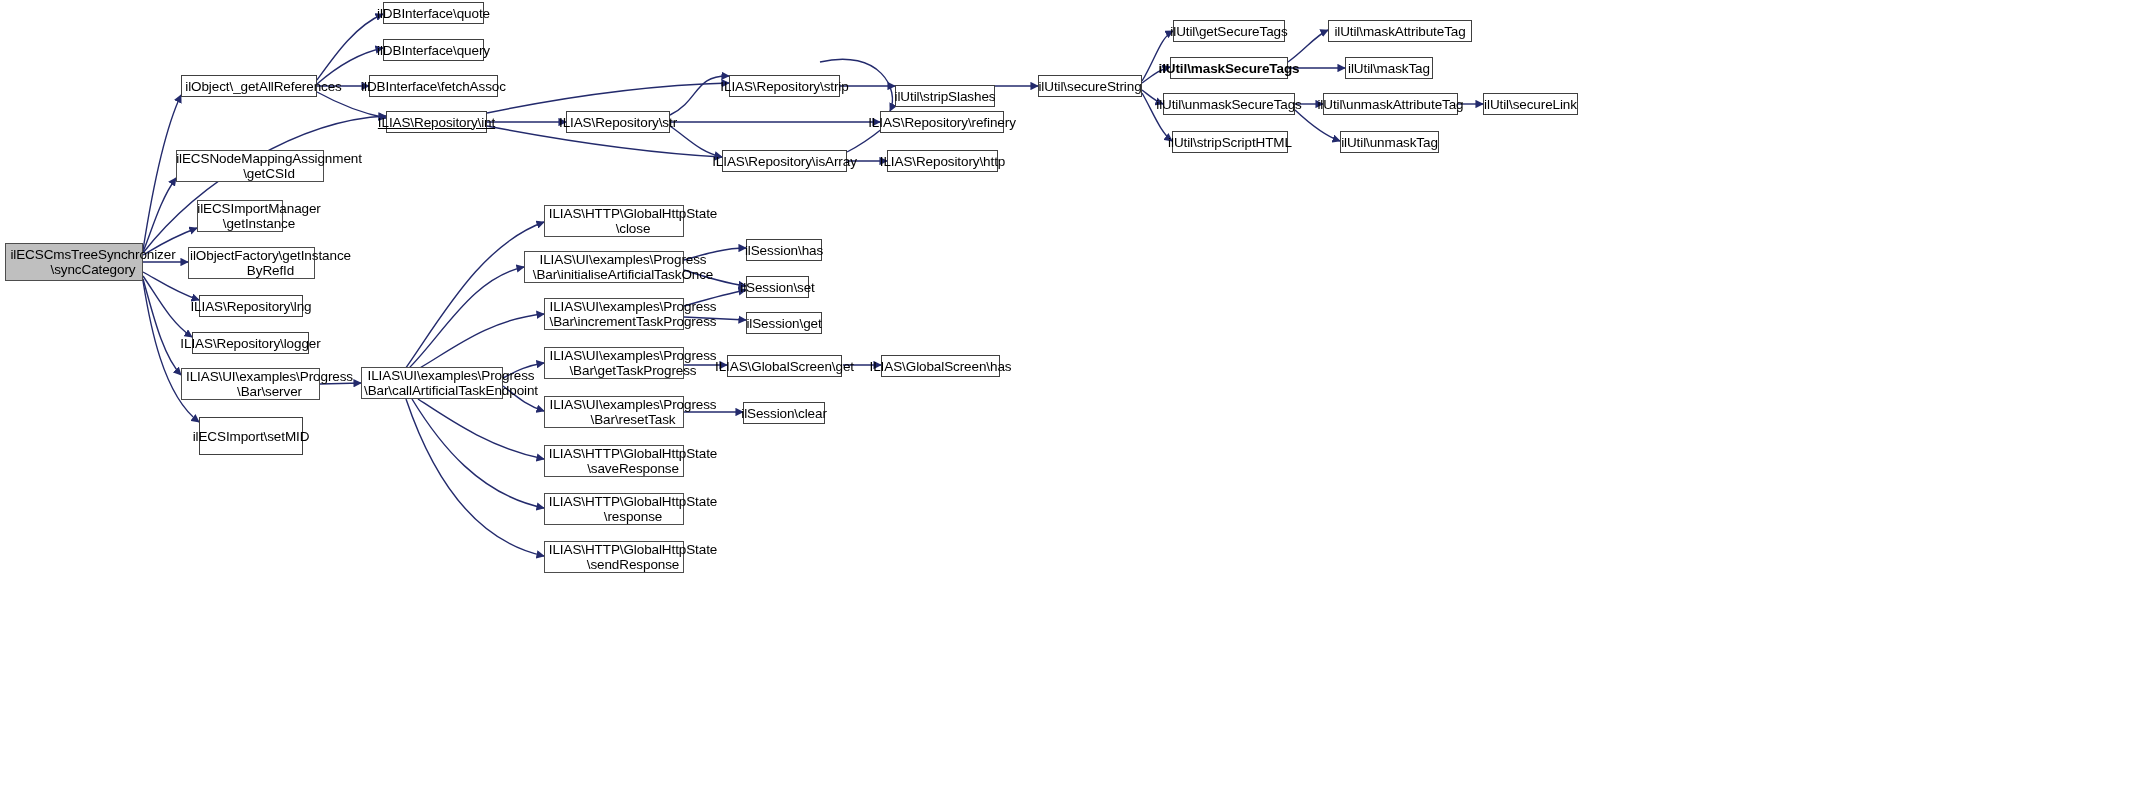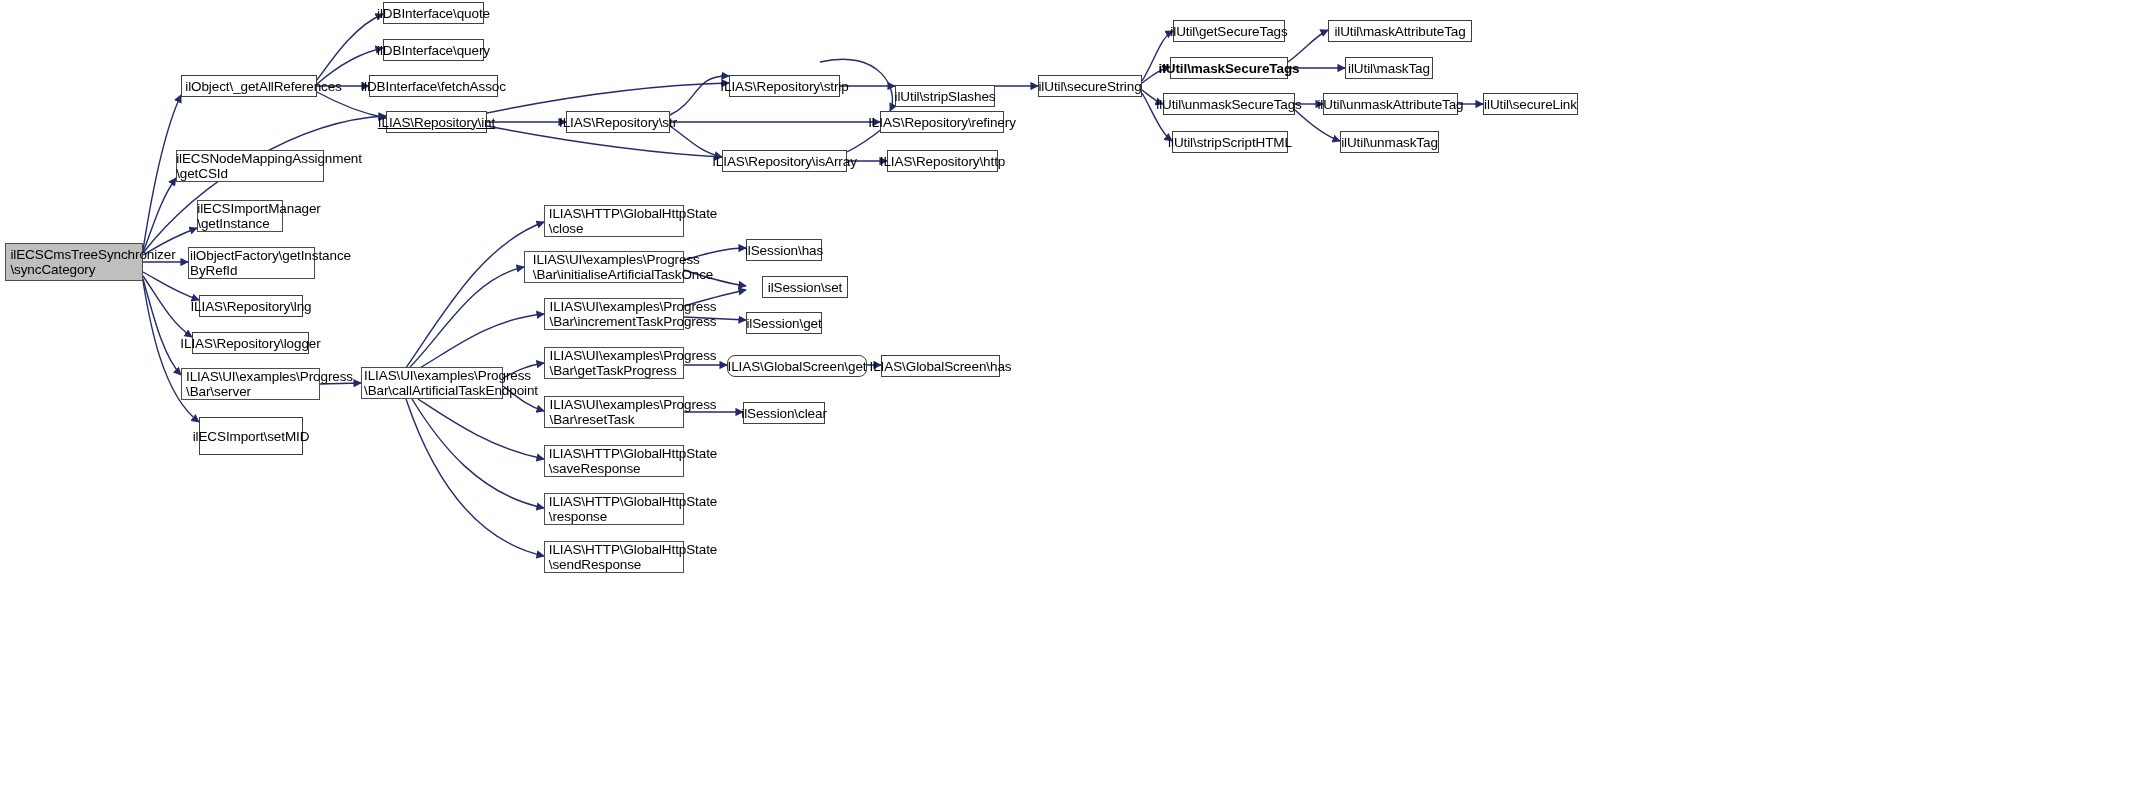--- a/index.html
+++ b/index.html
@@ -7,21 +7,21 @@
   #graph{position:relative;width:2149px;height:789px;background:#ffffff;overflow:hidden;}
   #edges{position:absolute;left:0;top:0;width:2149px;height:789px;pointer-events:none;}
   .node{
     position:absolute;
     box-sizing:border-box;
     background:#ffffff;
     border:1px solid #404040;
     display:flex;
     align-items:center;
     justify-content:center;
-    text-align:left;
+    text-align:center;
     font-size:13.5px;
     line-height:15px;
     color:#000000;
     white-space:pre-line;
     letter-spacing:-0.1px;
     padding:0 3px;
   }
   .node.root{
     background:#bfbfbf;
     border:1px solid #303030;
@@ -138,19 +138,19 @@
 \Bar\callArtificialTaskEndpoint</span></div>
       <div class="node thick" style="left: 544px; top: 396px; width: 140px; height: 32px;"><span>ILIAS\UI\examples\Progress
 \Bar\resetTask</span></div>
       <div class="node thick" style="left: 544px; top: 445px; width: 140px; height: 32px;"><span>ILIAS\HTTP\GlobalHttpState
 \saveResponse</span></div>
       <div class="node thick" style="left: 544px; top: 493px; width: 140px; height: 32px;"><span>ILIAS\HTTP\GlobalHttpState
 \response</span></div>
       <div class="node thick" style="left: 544px; top: 541px; width: 140px; height: 32px;"><span>ILIAS\HTTP\GlobalHttpState
 \sendResponse</span></div>
       <div class="node" style="left: 746px; top: 239px; width: 76px; height: 22px;"><span>ilSession\has</span></div>
-      <div class="node" style="left: 746px; top: 276px; width: 86px; height: 22px; margin-left: 16px;"><span>ilSession\set</span></div>
+      <div class="node" style="left: 746px; top: 276px; width: 63px; height: 22px;"><span>ilSession\set</span></div>
       <div class="node" style="left: 746px; top: 312px; width: 76px; height: 22px;"><span>ilSession\get</span></div>
-      <div class="node" style="left: 727px; top: 355px; width: 140px; height: 22px; border-radius: 8px;"><span>ILIAS\GlobalScreen\get</span></div>
+      <div class="node" style="left: 727px; top: 355px; width: 115px; height: 22px;"><span>ILIAS\GlobalScreen\get</span></div>
       <div class="node" style="left: 743px; top: 402px; width: 82px; height: 22px;"><span>ilSession\clear</span></div>
       <div class="node" style="left: 881px; top: 355px; width: 119px; height: 22px;"><span>ILIAS\GlobalScreen\has</span></div>
     </div>
 </div>
 
 </body></html>

